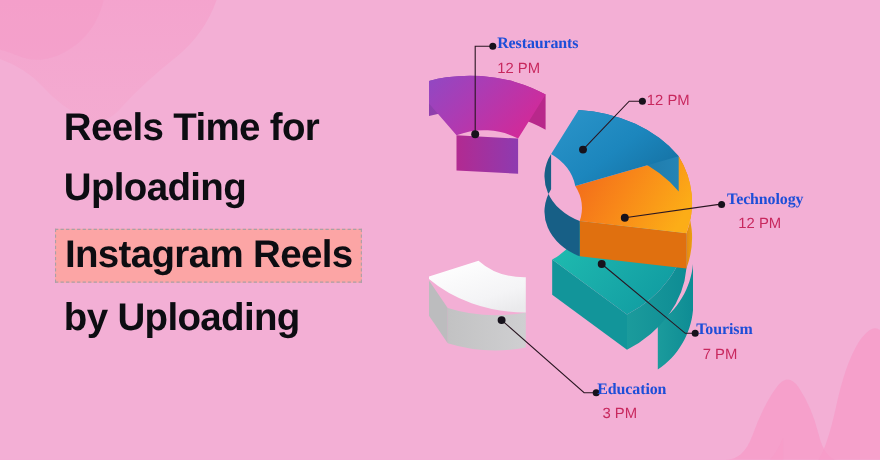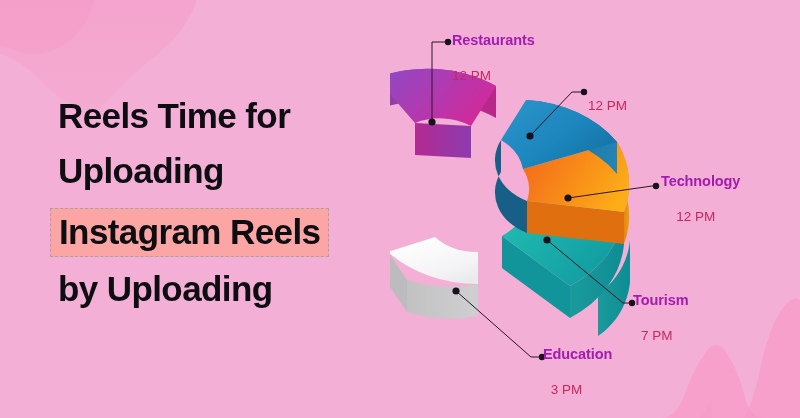--- a/index.html
+++ b/index.html
@@ -46,30 +46,31 @@
     left:390px; top:0;
     width:410px; height:418px;
   }
   #chart-svg { position:absolute; left:0; top:0; }
 
   
   .callout { position:absolute; }
   .callout .name {
     font-size:14.5px;
     font-weight:bold;
-    color:#a21caf;
+    color:#1d4ed8;
     white-space:nowrap;
     letter-spacing:-0.1px;
+    font-family:Liberation Serif, serif;
   }
   .callout .time {
     font-size:13.5px;
     font-weight:normal;
     color:#c8285e;
     white-space:nowrap;
-    margin-top:20px;
+    margin-top:5px;
   }
   .callout.c-restaurants { left:452px; top:32px; }
   .callout.c-restaurants .time { text-align:center; padding-right:44px; }
 
   .callout.c-retail { left:588px; top:78px; }
   .callout.c-retail .time { text-align:center; padding-right:78px; }
 
   .callout.c-technology { left:661px; top:173px; }
   .callout.c-technology .time { text-align:center; padding-right:10px; }
 

